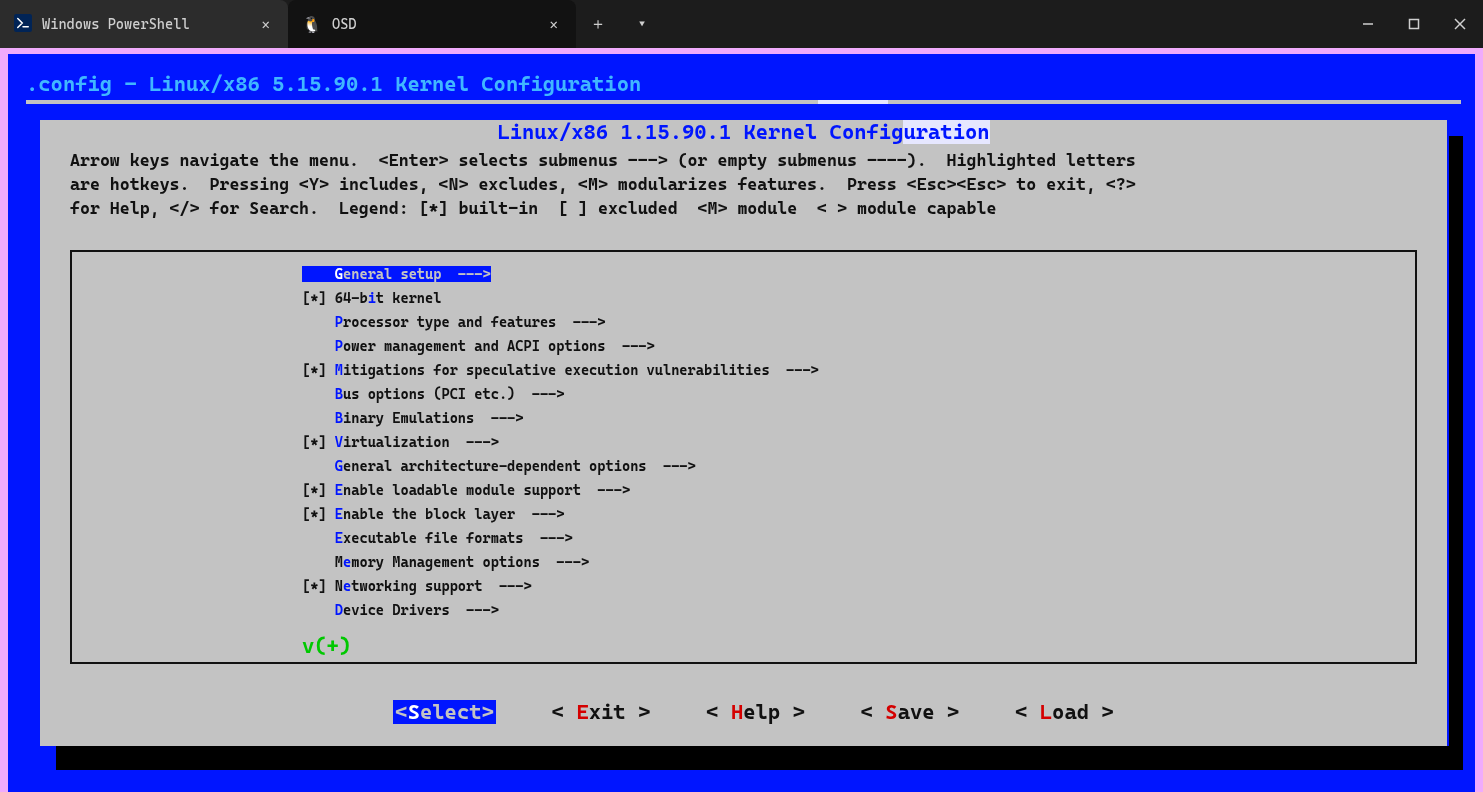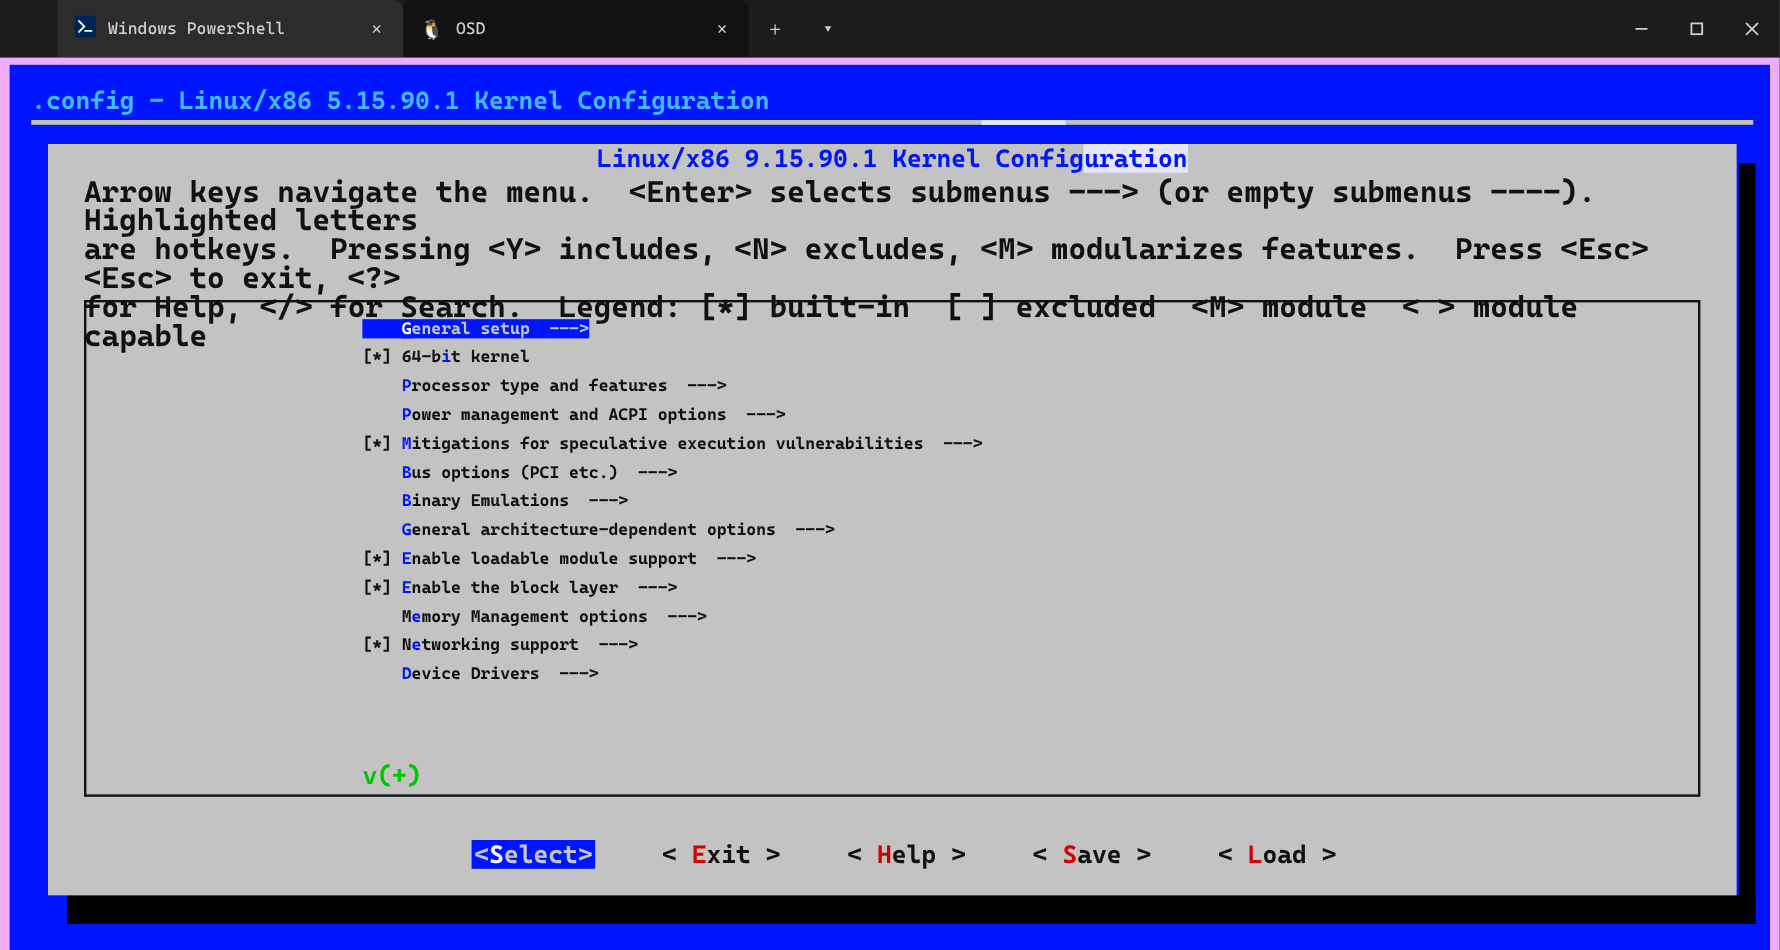--- a/index.html
+++ b/index.html
@@ -1,37 +1,37 @@
 <!DOCTYPE html>
 <html><head>
 <meta charset="utf-8">
 <style>
   html,body{margin:0;padding:0;width:1483px;height:792px;background:#1f1f1f;font-family:"Cascadia Mono","Consolas",monospace;overflow:hidden;}
   
   .titlebar{height:48px;background:#1c1c1c;display:flex;align-items:stretch;}
   .tab{display:flex;align-items:center;gap:10px;padding:0 14px;font-size:14px;color:#cfcfcf;position:relative;}
-  .tab.inactive{background:#2c2c2c;min-width:260px;border-top-right-radius:8px;margin-left:48px;}
+  .tab.inactive{background:#2c2c2c;min-width:260px;border-top-right-radius:8px;}
   .tab.active{background:#121212;min-width:260px;border-top-left-radius:8px;border-top-right-radius:8px;}
   .tab .close{margin-left:auto;color:#cfcfcf;font-size:14px;padding:4px;}
   .tb-btn{display:flex;align-items:center;justify-content:center;width:44px;color:#cfcfcf;font-size:16px;}
   .tb-spacer{flex:1;}
   .winbtn{width:46px;display:flex;align-items:center;justify-content:center;color:#cfcfcf;}
   .ps-icon svg{width:18px;height:18px;}
   .tux-icon{font-size:16px;}
   
   .term{position:absolute;left:0;top:48px;width:1483px;height:760px;background:#f0abfc;}
   .blue-field{position:absolute;left:8px;top:6px;right:8px;bottom:6px;background:#0015ff;}
   .conf-title{position:absolute;left:18px;top:18px;font-size:21px;font-weight:bold;color:#40b7ff;letter-spacing:0;}
   .hr{position:absolute;left:18px;right:14px;top:46px;height:4px;background:#c3c3c3;}
   .hr-seg{position:absolute;left:810px;width:70px;top:46px;height:4px;background:#e6e7ff;}
   
   .panel{position:absolute;left:32px;right:28px;top:66px;bottom:56px;background:#c3c3c3;border:2px solid #c3c3c3;}
   .panel-title{position:absolute;width:100%;top:-2px;text-align:center;font-size:21px;font-weight:bold;color:#0015ff;}
   .panel-title .sel{background:#e6e7ff;color:#0015ff;}
-  .help{position:absolute;left:28px;right:28px;top:26px;font-size:25px;font-weight:bold;color:#111;line-height:24px;white-space:pre-wrap;}
+  .help{position:absolute;left:28px;right:28px;top:26px;font-size:17px;font-weight:bold;color:#111;line-height:24px;white-space:pre-wrap;}
   
   .menu-box{position:absolute;left:28px;right:28px;top:128px;bottom:80px;border:2px solid #111;overflow:hidden;}
   .menu{position:absolute;left:230px;top:10px;font-size:14px;font-weight:bold;line-height:24px;color:#111;}
   .menu .row{white-space:pre;}
   .menu .hk{color:#0015ff;}
   .menu .row.sel{background:#0015ff;color:#c3c3c3;display:inline;}
   .menu .row.sel .hk{background:#0015ff;color:#fff;}
   .more{position:absolute;left:230px;bottom:4px;font-size:21px;font-weight:bold;color:#00c800;}
   
   .btns{position:absolute;left:0;right:0;bottom:20px;text-align:center;font-size:21px;font-weight:bold;color:#111;}
@@ -88,39 +88,41 @@
 
     <div class="conf-title">.config - Linux/x86 5.15.90.1 Kernel Configuration</div>
     <div class="hr"></div>
     <div class="hr-seg"></div>
 
     <div class="shadow"></div>
     <div class="shadow-r"></div>
 
     <div class="panel">
       <div class="panel-title">
-        <span>Linux/x86 9.15.90.1 Kernel Config</span><span class="sel">uration</span>
+        <span>Linux/x86 1.15.90.1 Kernel Config</span><span class="sel">uration</span>
       </div>
 
       <div class="help">Arrow keys navigate the menu.  &lt;Enter&gt; selects submenus ---&gt; (or empty submenus ----).  Highlighted letters
 are hotkeys.  Pressing &lt;Y&gt; includes, &lt;N&gt; excludes, &lt;M&gt; modularizes features.  Press &lt;Esc&gt;&lt;Esc&gt; to exit, &lt;?&gt;
 for Help, &lt;/&gt; for Search.  Legend: [*] built-in  [ ] excluded  &lt;M&gt; module  &lt; &gt; module capable</div>
 
       <div class="menu-box">
         <div class="menu" id="menu">
             <div style="white-space: pre;"><div class="row sel">    <span class="hk">G</span>eneral setup  ---&gt;</div></div>
             <div class="row">[*] 64-b<span class="hk">i</span>t kernel</div>
             <div class="row">    <span class="hk">P</span>rocessor type and features  ---&gt;</div>
             <div class="row">    <span class="hk">P</span>ower management and ACPI options  ---&gt;</div>
             <div class="row">[*] <span class="hk">M</span>itigations for speculative execution vulnerabilities  ---&gt;</div>
             <div class="row">    <span class="hk">B</span>us options (PCI etc.)  ---&gt;</div>
             <div class="row">    <span class="hk">B</span>inary Emulations  ---&gt;</div>
+            <div class="row">[*] <span class="hk">V</span>irtualization  ---&gt;</div>
             <div class="row">    <span class="hk">G</span>eneral architecture-dependent options  ---&gt;</div>
             <div class="row">[*] <span class="hk">E</span>nable loadable module support  ---&gt;</div>
             <div class="row">[*] <span class="hk">E</span>nable the block layer  ---&gt;</div>
+            <div class="row">    <span class="hk">E</span>xecutable file formats  ---&gt;</div>
             <div class="row">    M<span class="hk">e</span>mory Management options  ---&gt;</div>
             <div class="row">[*] N<span class="hk">e</span>tworking support  ---&gt;</div>
             <div class="row">    <span class="hk">D</span>evice Drivers  ---&gt;</div>
           </div>
         <div class="more">v(+)</div>
       </div>
 
       <div class="btns" id="btns"><span class="b sel">&lt;<span class="hot">S</span>elect&gt;</span><span class="b">&lt; <span class="hot">E</span>xit &gt;</span><span class="b">&lt; <span class="hot">H</span>elp &gt;</span><span class="b">&lt; <span class="hot">S</span>ave &gt;</span><span class="b">&lt; <span class="hot">L</span>oad &gt;</span></div>
     </div>
 

